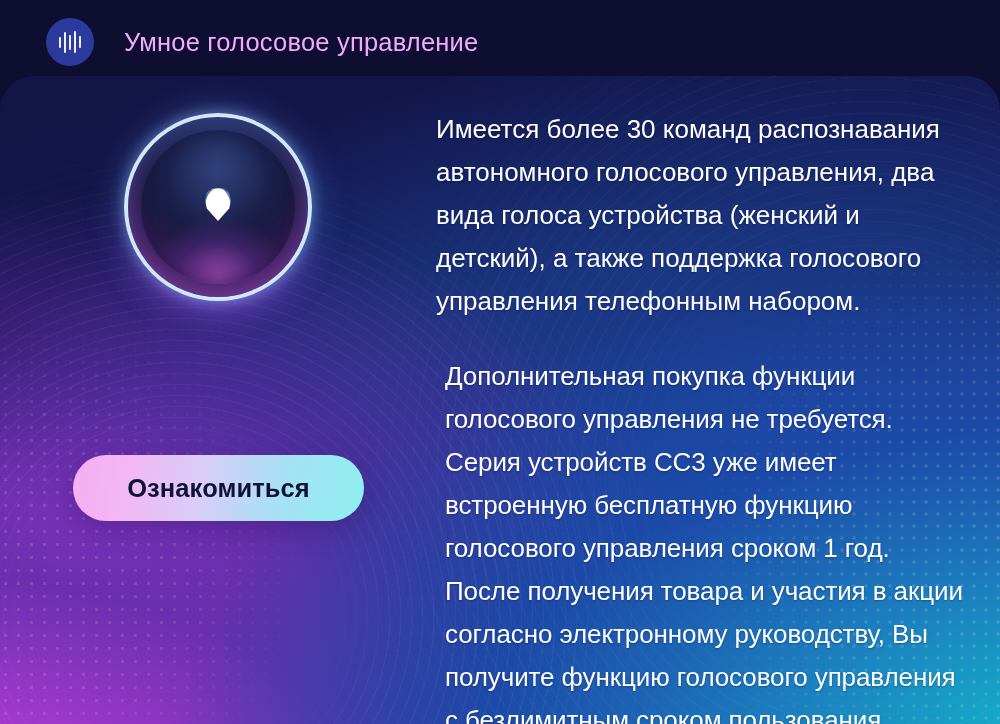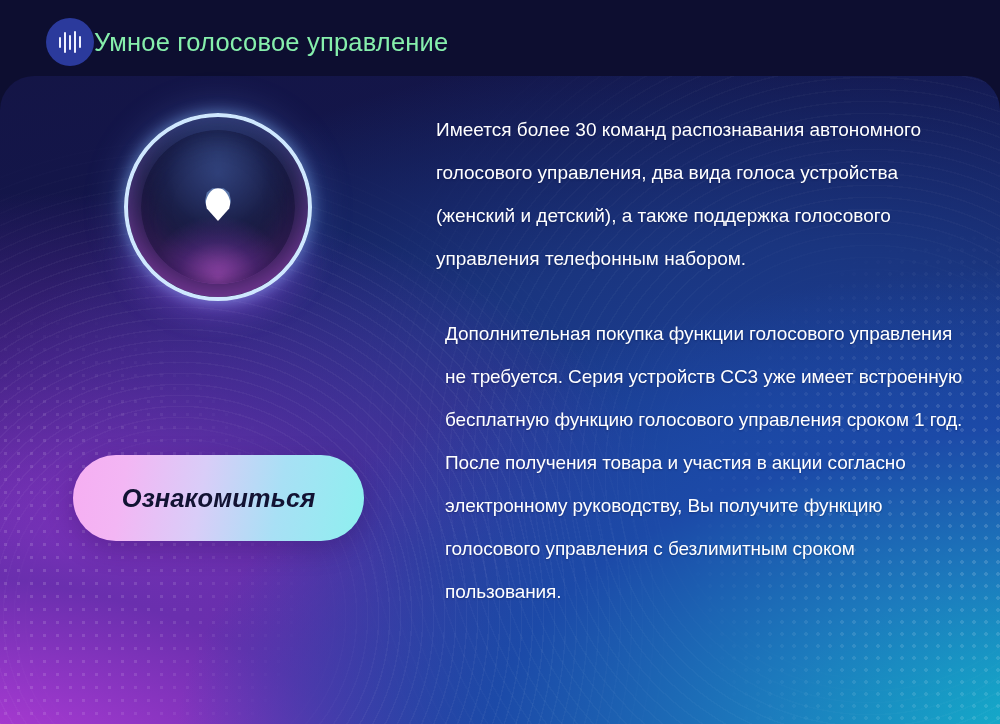--- a/index.html
+++ b/index.html
@@ -63,23 +63,24 @@
     border-radius: 1.3px;
     background: #eef0ff;
   }
   .wave-icon i:nth-child(1) { height: 11px; }
   .wave-icon i:nth-child(2) { height: 21px; }
   .wave-icon i:nth-child(3) { height: 15px; }
   .wave-icon i:nth-child(4) { height: 22px; }
   .wave-icon i:nth-child(5) { height: 12px; }
 
   .header-title {
+    margin-left: 30px;
     font-size: 25.5px;
     letter-spacing: 0.2px;
-    color: #86efac;
+    color: #f0abfc;
     font-weight: 400;
     white-space: nowrap;
   }
 
   
   .card {
     position: absolute;
     left: 0;
     top: 76px;
     width: 1000px;
@@ -225,49 +226,48 @@
     clip-path: polygon(50% 100%, 93% 62%, 100% 38%, 93% 14%, 72% 1%, 28% 1%, 7% 14%, 0% 38%, 7% 62%);
     filter: drop-shadow(0 0 9px rgba(170,215,255,0.95)) drop-shadow(0 0 18px rgba(120,170,255,0.6));
   }
 
   
   .cta {
     position: absolute;
     left: 73px;
     top: 455px;
     width: 291px;
-    height: 86px;
+    height: 66px;
     border: none;
     border-radius: 43px;
     cursor: pointer;
     font-family: inherit;
     font-size: 25.5px;
     font-weight: 700;
     letter-spacing: 0.1px;
     color: #121333;
     background: linear-gradient(100deg, #f6aef2 0%, #f3b6f4 18%, #d9cdf8 44%, #a8e0f5 70%, #8df0ef 100%);
     box-shadow: 0 8px 26px rgba(40,10,80,0.28);
     z-index: 14;
     display: flex;
     align-items: center;
     justify-content: center;
-    font-style: italic;
   }
 
   
   .copy {
     position: absolute;
     left: 436px;
     top: 108px;
     width: 530px;
     z-index: 14;
     color: #ffffff;
   }
   .para {
-    font-size: 19px;
+    font-size: 26px;
     line-height: 43px;
     font-weight: 400;
     color: #ffffff;
     margin: 0;
     text-shadow: 0 1px 2px rgba(10,15,60,0.35);
   }
   .para + .para {
     margin-top: 32px;
   }
   .para.tight {

